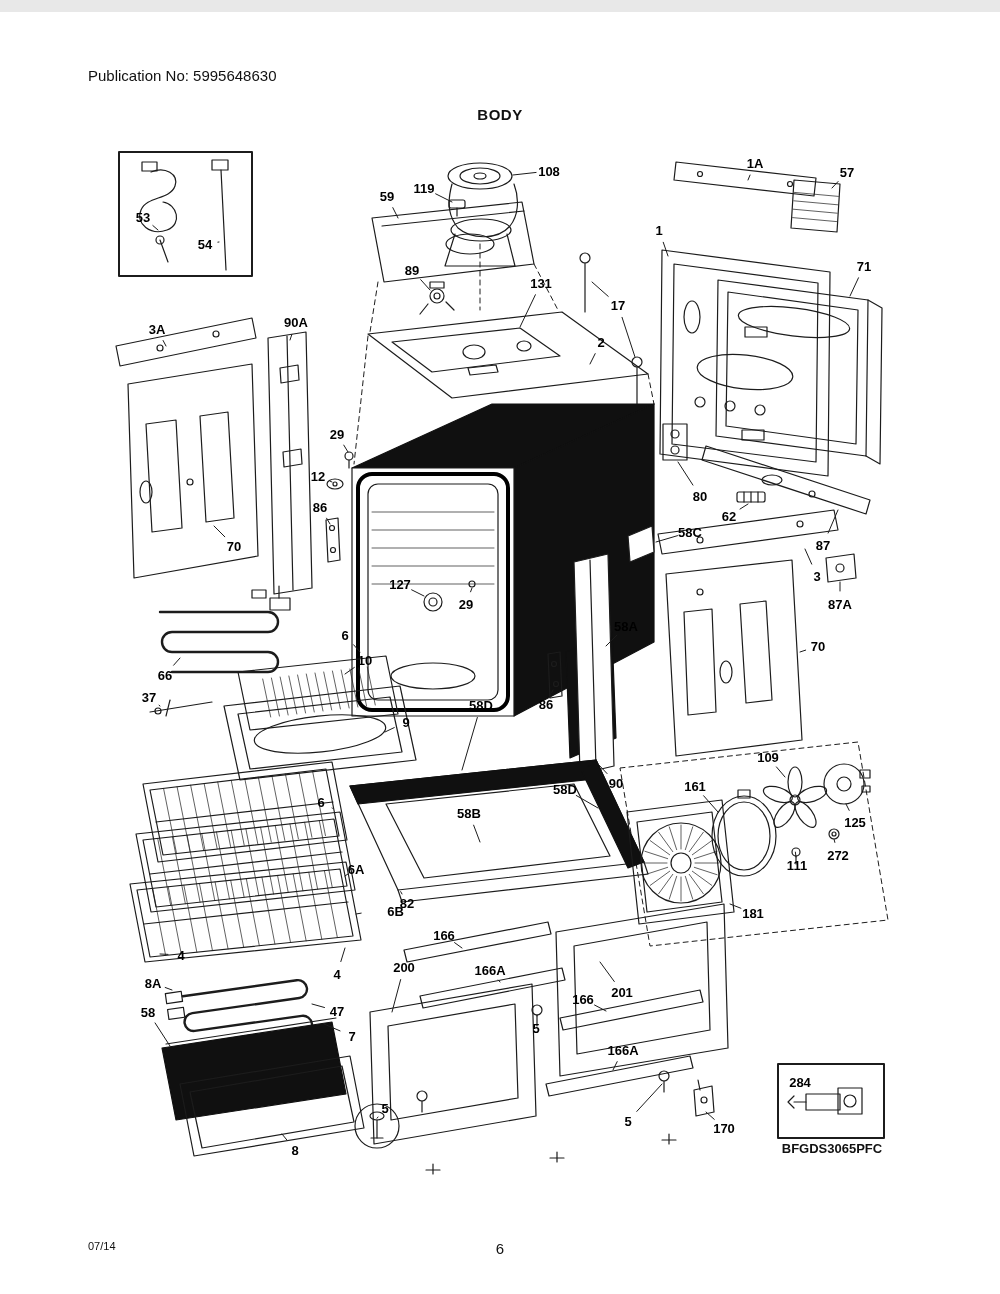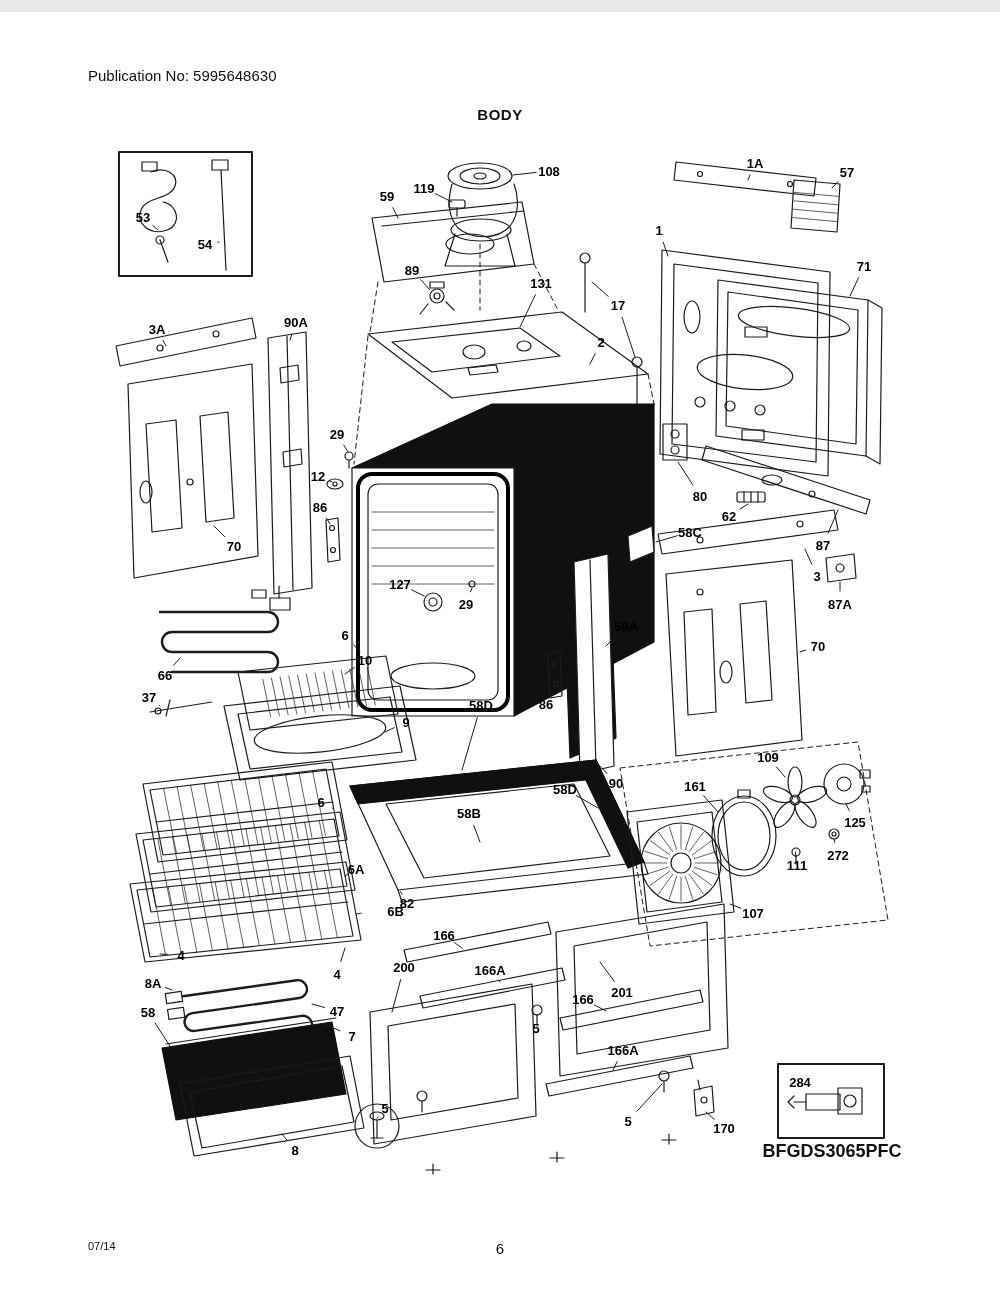--- a/index.html
+++ b/index.html
@@ -5,21 +5,21 @@
   html,body{margin:0;padding:0;background:#e8e8e8;}
   .page{
     position:relative;width:1000px;height:1294px;background:#ffffff;
     font-family:"Liberation Sans", sans-serif;color:#111;overflow:hidden;margin:12px auto;
   }
   .hdr-left{position:absolute;left:88px;top:55px;font-size:15px;}
   .hdr-model{position:absolute;left:0;top:55px;width:1000px;text-align:center;font-size:15px;}
   .hdr-title{position:absolute;left:0;top:94px;width:1000px;text-align:center;font-size:15px;font-weight:bold;letter-spacing:.5px;}
   .ftr-date{position:absolute;left:88px;top:1228px;font-size:11px;}
   .ftr-page{position:absolute;left:0;top:1228px;width:1000px;text-align:center;font-size:15px;}
-  .variant{position:absolute;left:762px;top:1129px;width:140px;text-align:center;font-size:18px;font-weight:bold;}
+  .variant{position:absolute;left:762px;top:1129px;width:140px;text-align:center;font-size:13px;font-weight:bold;}
   #diagram{position:absolute;left:0;top:0;width:1000px;height:1086px;}
   #diagram-svg{position:absolute;left:0;top:0;}
   .callout{
     position:absolute;transform:translate(-50%,-50%);
     font-size:13px;font-weight:bold;white-space:nowrap;color:#000;
     background:transparent;z-index:3;
   }
   svg *{fill:none;stroke:#1c1c1c;stroke-width:1.2;stroke-linejoin:round;stroke-linecap:round;}
   svg .blackfill{fill:#101010;stroke:#101010;}
   svg .whitefill{fill:#ffffff;}
@@ -567,21 +567,21 @@
       <div class="callout" style="left: 406px; top: 710px;">9</div>
       <div class="callout" style="left: 481px; top: 693px;">58D</div>
       <div class="callout" style="left: 546px; top: 692px;">86</div>
       <div class="callout" style="left: 616px; top: 771px;">90</div>
       <div class="callout" style="left: 818px; top: 634px;">70</div>
       <div class="callout" style="left: 768px; top: 745px;">109</div>
       <div class="callout" style="left: 695px; top: 774px;">161</div>
       <div class="callout" style="left: 855px; top: 810px;">125</div>
       <div class="callout" style="left: 838px; top: 843px;">272</div>
       <div class="callout" style="left: 797px; top: 853px;">111</div>
-      <div class="callout" style="left: 753px; top: 901px;">107</div>
+      <div class="callout" style="left: 753px; top: 901px;">181</div>
       <div class="callout" style="left: 321px; top: 790px;">6</div>
       <div class="callout" style="left: 356px; top: 857px;">6A</div>
       <div class="callout" style="left: 374px; top: 899px; padding-left: 43px;">6B</div>
       <div class="callout" style="left: 407px; top: 891px;">82</div>
       <div class="callout" style="left: 469px; top: 801px;">58B</div>
       <div class="callout" style="left: 565px; top: 777px;">58D</div>
       <div class="callout" style="left: 181px; top: 943px;">4</div>
       <div class="callout" style="left: 337px; top: 962px;">4</div>
       <div class="callout" style="left: 153px; top: 971px;">8A</div>
       <div class="callout" style="left: 148px; top: 1000px;">58</div>

